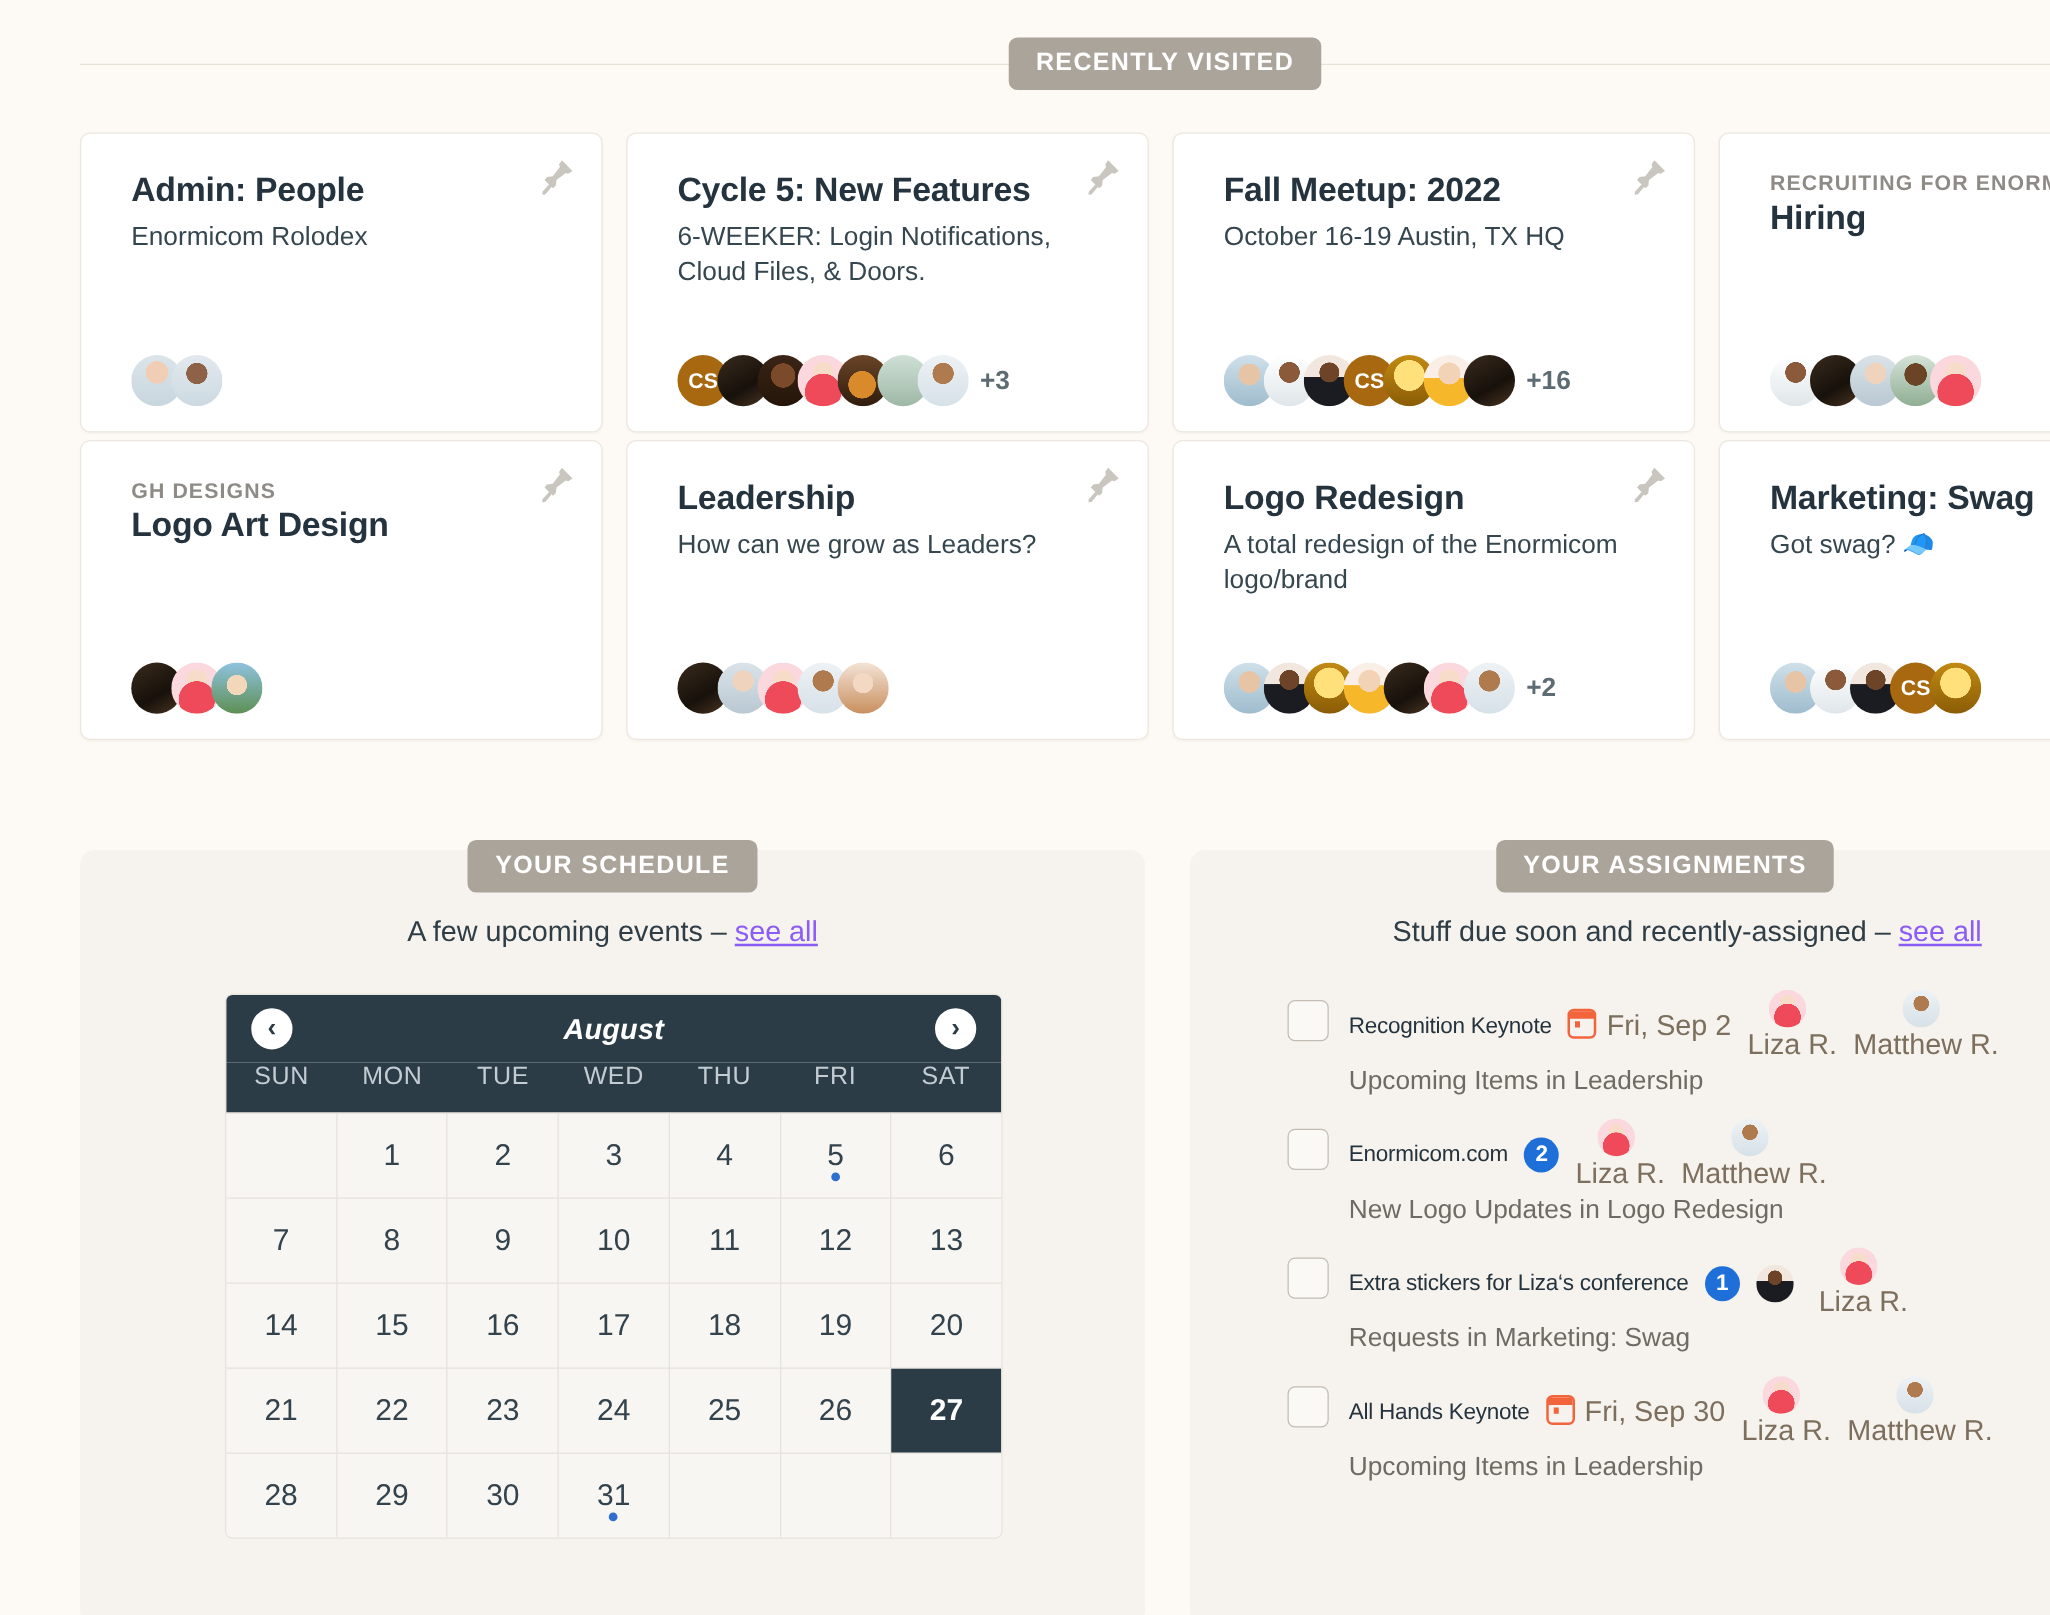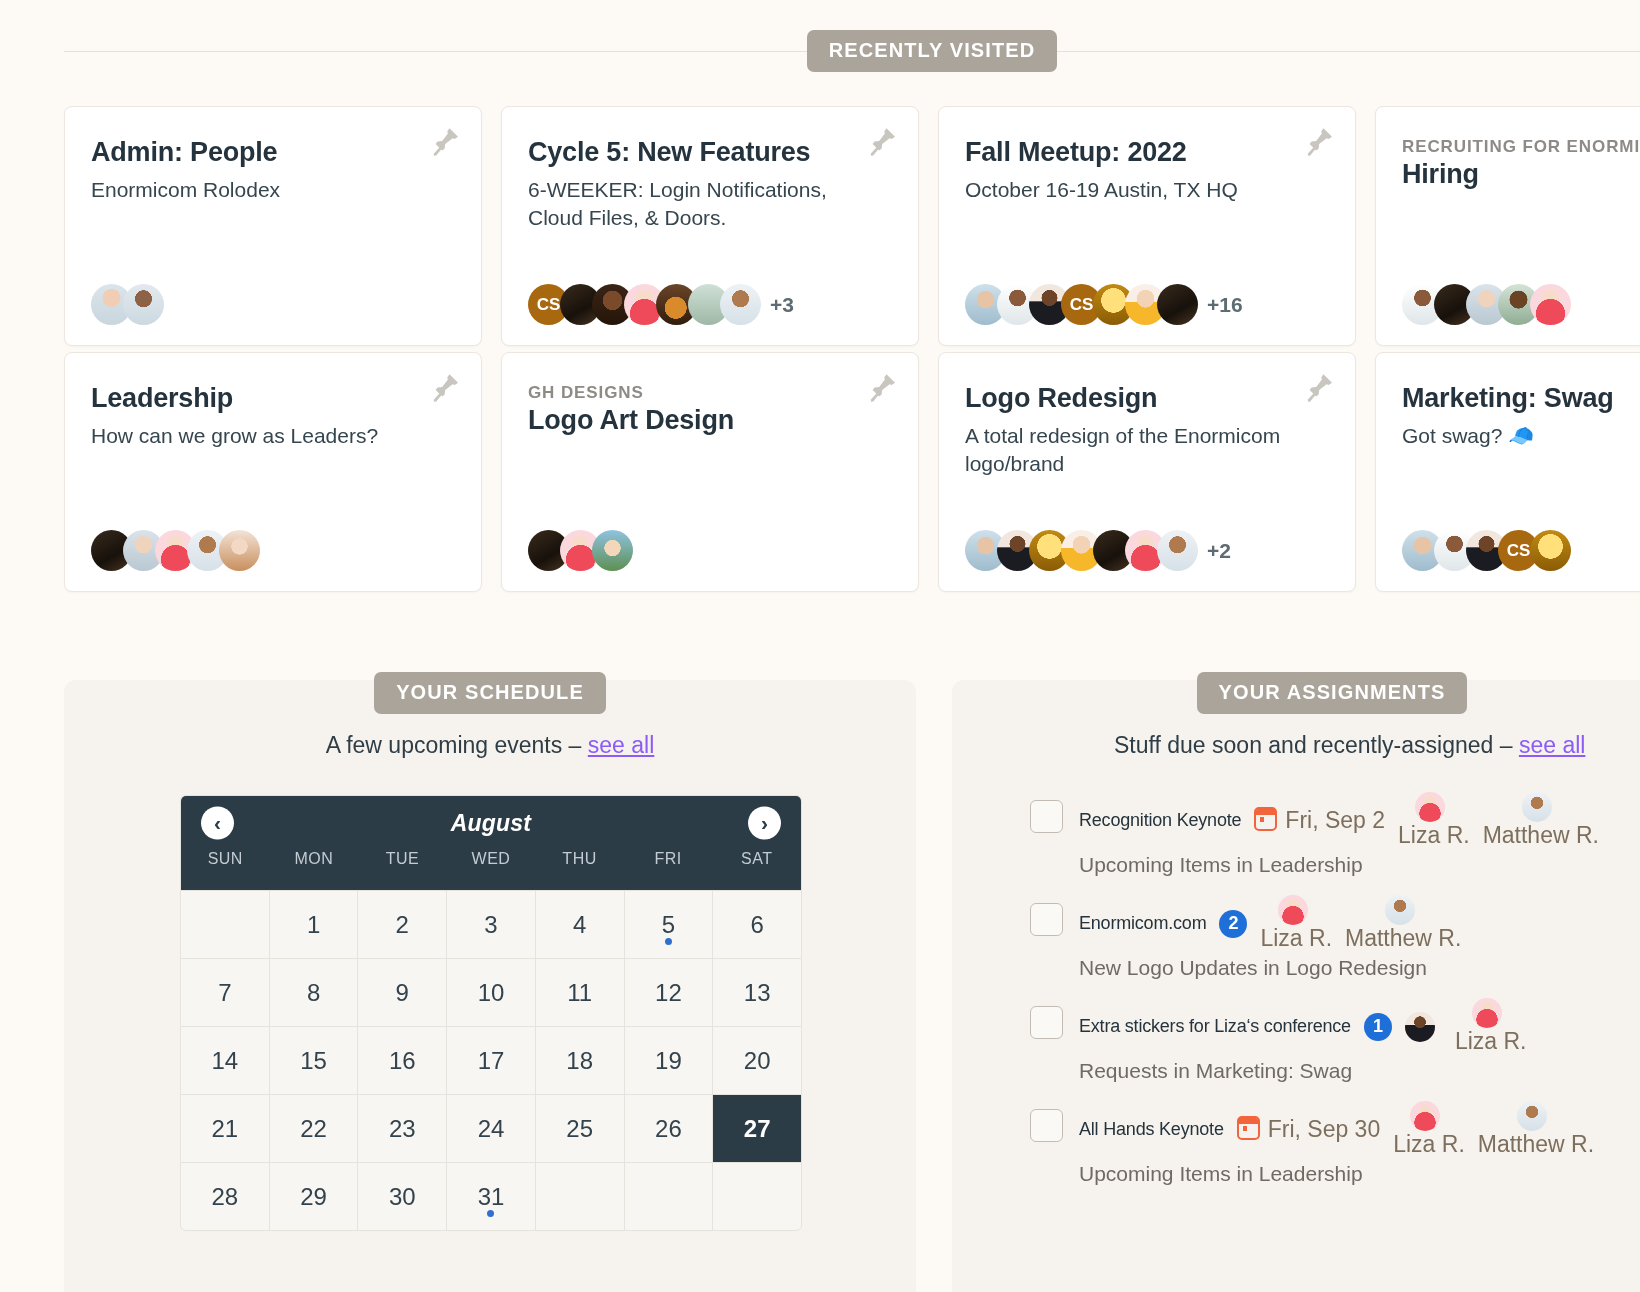--- a/index.html
+++ b/index.html
@@ -39,21 +39,21 @@
     grid-template-rows: 240px 240px;
     column-gap: 0px; row-gap: 6px;
   }
   .card-slot { padding-right: 19px; }
   .card {
     position: relative;
     background: #ffffff;
     border: 1px solid #ece7df;
     border-radius: 8px;
     height: 100%;
-    padding: 30px 26px 20px 26px;
+    padding: 30px 26px 20px 40px;
     display: flex; flex-direction: column;
     box-shadow: 0 1px 2px rgba(60,50,40,.035);
     overflow: hidden;
     justify-content: space-between;
   }
   .card .eyebrow {
     font-size: 17px; font-weight: bold; letter-spacing: .9px;
     color: #8e8a85; text-transform: uppercase;
     margin-bottom: 2px; white-space: nowrap;
   }
@@ -128,21 +128,21 @@
     font-family: "Liberation Sans", sans-serif;
   }
   .nav-prev { left: 20px; }
   .nav-next { right: 20px; }
   .cal-dow {
     background: #2b3c47; color: #c3ccd2;
     display: grid; grid-template-columns: repeat(7, 1fr);
     height: 40px; align-items: start;
   }
   .cal-dow div {
-    text-align: center; font-size: 16px; letter-spacing: .5px;
+    text-align: center; font-size: 20px; letter-spacing: .5px;
   }
   .cal-grid {
     display: grid; grid-template-columns: repeat(7, 1fr);
     background: #e6e2dc; gap: 1px; padding-top: 1px;
   }
   .cal-cell {
     background: #f8f6f3; height: 67px;
     display: flex; flex-direction: column;
     align-items: center; justify-content: center;
     font-size: 24px; color: #33434d; position: relative;
@@ -305,45 +305,45 @@
         </div>
       </div>
       <div class="card-slot">
         <div class="card">
           <div class="pin"><svg viewBox="0 0 26 30" width="26" height="30" aria-hidden="true">
               <g fill="#c9c5bf">
                 <path d="M16.5 1.2 L25 9.7 L21.6 12 L19.6 11.3 L12.2 17 L11.6 21.6 L9.3 23.6 L2.6 16.9 L4.6 14.6 L9.2 14 L14.9 6.6 L14.2 4.6 Z"></path>
                 <path d="M8.6 18 L1 26.4 L0.8 28.8 L3.2 28.6 L10 20.3 Z"></path>
               </g>
             </svg></div>
-          <h3>Leadership</h3>
-          <div class="sub">How can we grow as Leaders?</div>
+          <div class="eyebrow">GH DESIGNS</div>
+          <h3>Logo Art Design</h3>
           <div class="avatars">
             <span class="av a-dark"></span>
-            <span class="av a-gray"></span>
             <span class="av a-pink"></span>
-            <span class="av a-beard"></span>
-            <span class="av a-redh"></span>
+            <span class="av a-sun"></span>
           </div>
         </div>
       </div>
       <div class="card-slot">
         <div class="card">
           <div class="pin"><svg viewBox="0 0 26 30" width="26" height="30" aria-hidden="true">
               <g fill="#c9c5bf">
                 <path d="M16.5 1.2 L25 9.7 L21.6 12 L19.6 11.3 L12.2 17 L11.6 21.6 L9.3 23.6 L2.6 16.9 L4.6 14.6 L9.2 14 L14.9 6.6 L14.2 4.6 Z"></path>
                 <path d="M8.6 18 L1 26.4 L0.8 28.8 L3.2 28.6 L10 20.3 Z"></path>
               </g>
             </svg></div>
-          <div class="eyebrow">GH DESIGNS</div>
-          <h3>Logo Art Design</h3>
+          <h3>Leadership</h3>
+          <div class="sub">How can we grow as Leaders?</div>
           <div class="avatars">
             <span class="av a-dark"></span>
+            <span class="av a-gray"></span>
             <span class="av a-pink"></span>
-            <span class="av a-sun"></span>
+            <span class="av a-beard"></span>
+            <span class="av a-redh"></span>
           </div>
         </div>
       </div>
       <div class="card-slot">
         <div class="card">
           <div class="pin"><svg viewBox="0 0 26 30" width="26" height="30" aria-hidden="true">
               <g fill="#c9c5bf">
                 <path d="M16.5 1.2 L25 9.7 L21.6 12 L19.6 11.3 L12.2 17 L11.6 21.6 L9.3 23.6 L2.6 16.9 L4.6 14.6 L9.2 14 L14.9 6.6 L14.2 4.6 Z"></path>
                 <path d="M8.6 18 L1 26.4 L0.8 28.8 L3.2 28.6 L10 20.3 Z"></path>
               </g>

